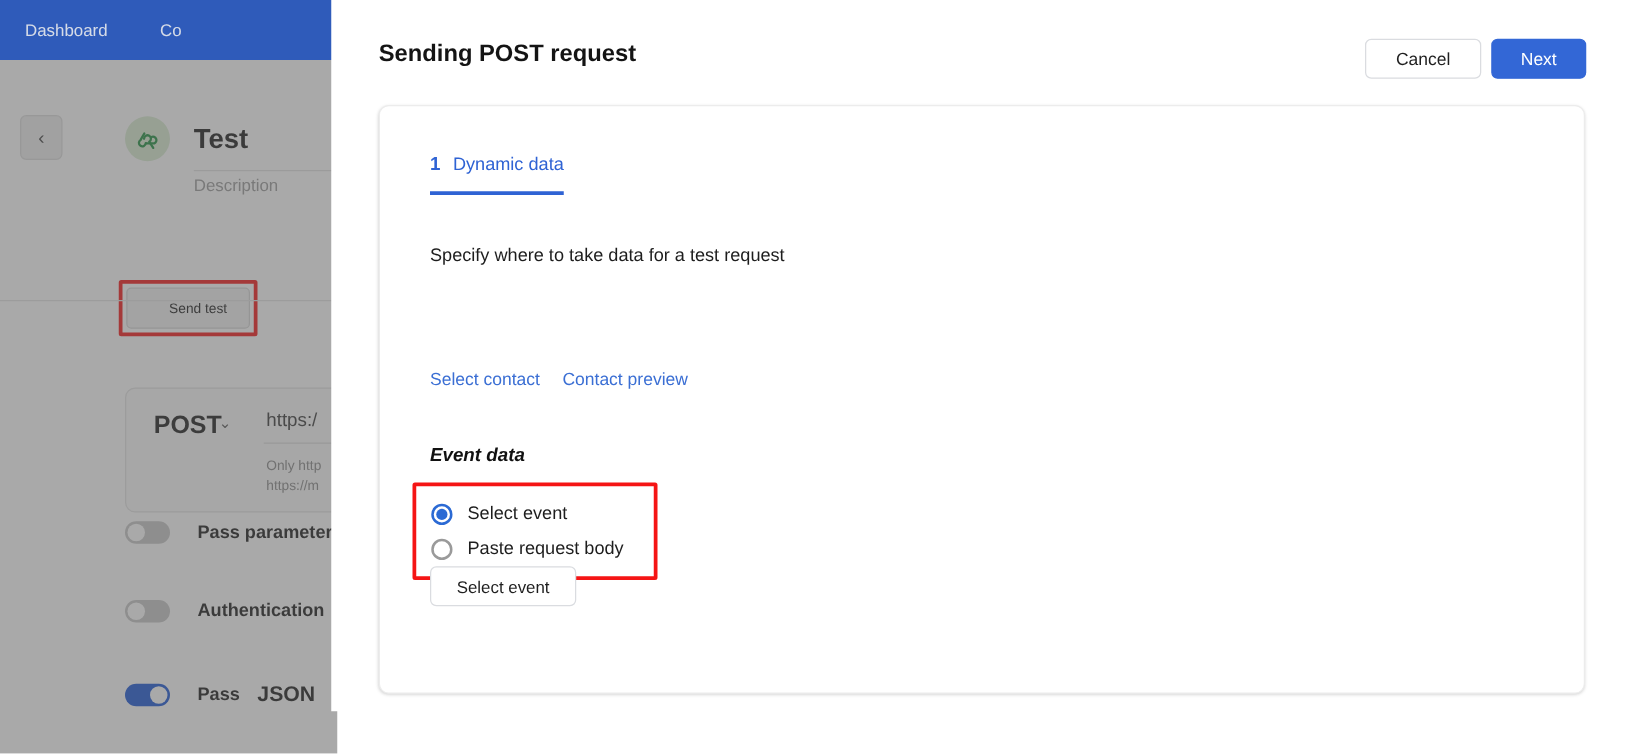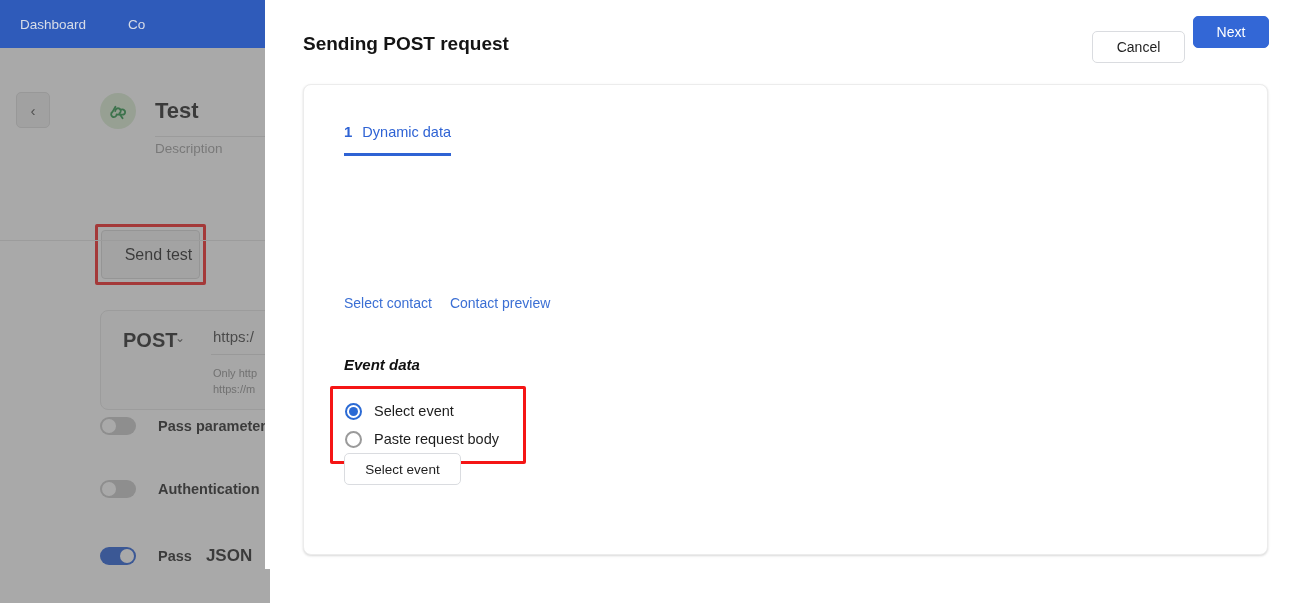--- a/index.html
+++ b/index.html
@@ -66,26 +66,26 @@
     position: absolute; left: 155px; top: 88px;
     width: 160px; height: 1px; background: #e2e2e2;
   }
   .send-test-wrap {
     position: absolute; left: 95px; top: 176px;
     border: 3px solid #f51515;
     padding: 3px;
     border-radius: 2px;
   }
   .send-test-btn {
-    width: 99px; height: 49px;
+    width: 99px; height: 33px;
     background: #f3f3f3;
     border: 1px solid #d5d5d5;
     border-radius: 4px;
     display: flex; align-items: center; justify-content: center;
-    font-size: 16px; color: #1a1a1a; padding-left: 16px;
+    font-size: 11px; color: #1a1a1a; padding-left: 16px;
   }
   .divider-row {
     position: absolute; left: 0; top: 192px;
     width: 270px; height: 1px; background: #e4e4e4;
   }
   .req-card {
     position: absolute; left: 100px; top: 262px;
     width: 230px; height: 100px;
     background: #fafafa;
     border: 1px solid #e4e4e4;
@@ -156,21 +156,21 @@
   .btn-cancel {
     position: absolute; left: 827px; top: 31px;
     width: 93px; height: 32px;
     background: #ffffff;
     border: 1px solid #dadce0;
     border-radius: 5px;
     display: flex; align-items: center; justify-content: center;
     font-size: 14px; color: #1f1f1f;
   }
   .btn-next {
-    position: absolute; left: 928px; top: 16px;
+    position: absolute; left: 928px; top: 31px;
     width: 76px; height: 32px;
     background: #3367d6;
     border: 1px solid #3367d6;
     border-radius: 5px;
     display: flex; align-items: center; justify-content: center;
     font-size: 14px; color: #ffffff;
   }
 
   .modal-card {
     position: absolute; left: 38px; top: 84px;
@@ -329,20 +329,21 @@
 
     <div class="modal-card">
 
       <div class="tabbar">
         <div class="tab">
           <span class="num">1</span>
           <span class="lbl">Dynamic data</span>
         </div>
       </div>
 
+      <div class="instruction">Specify where to take data for a test request</div>
 
 
       <div class="links-row">
         <a href="#">Select contact</a>
         <a href="#">Contact preview</a>
       </div>
 
       <div class="section-h h-event">Event data</div>
 
       <div class="radio-group-wrap">

